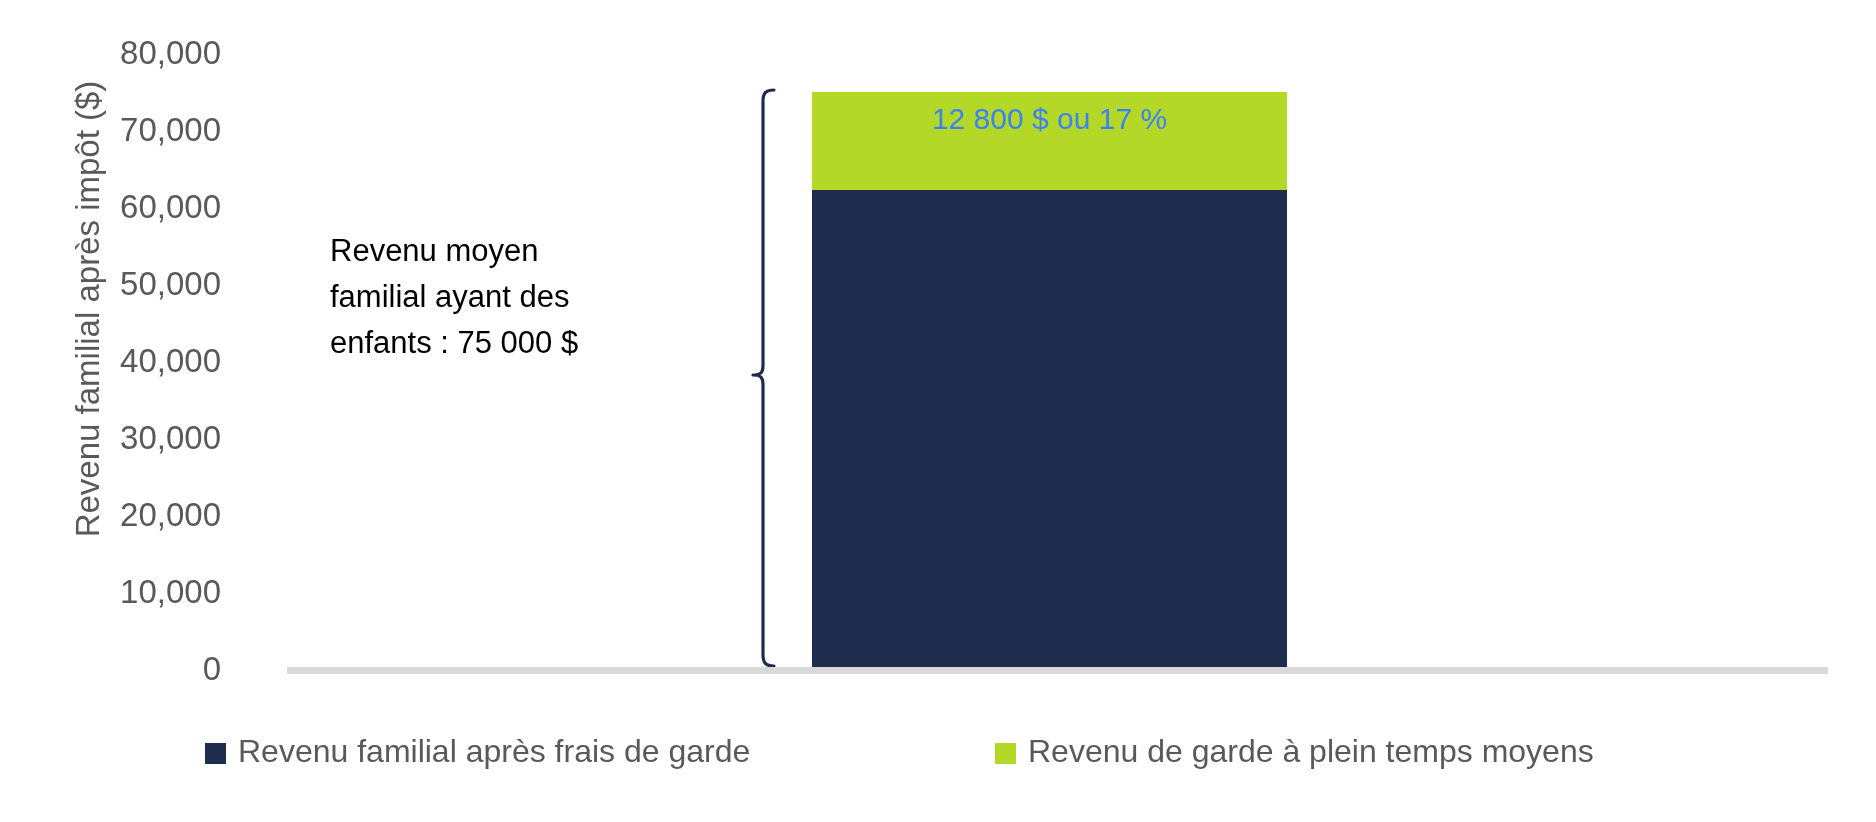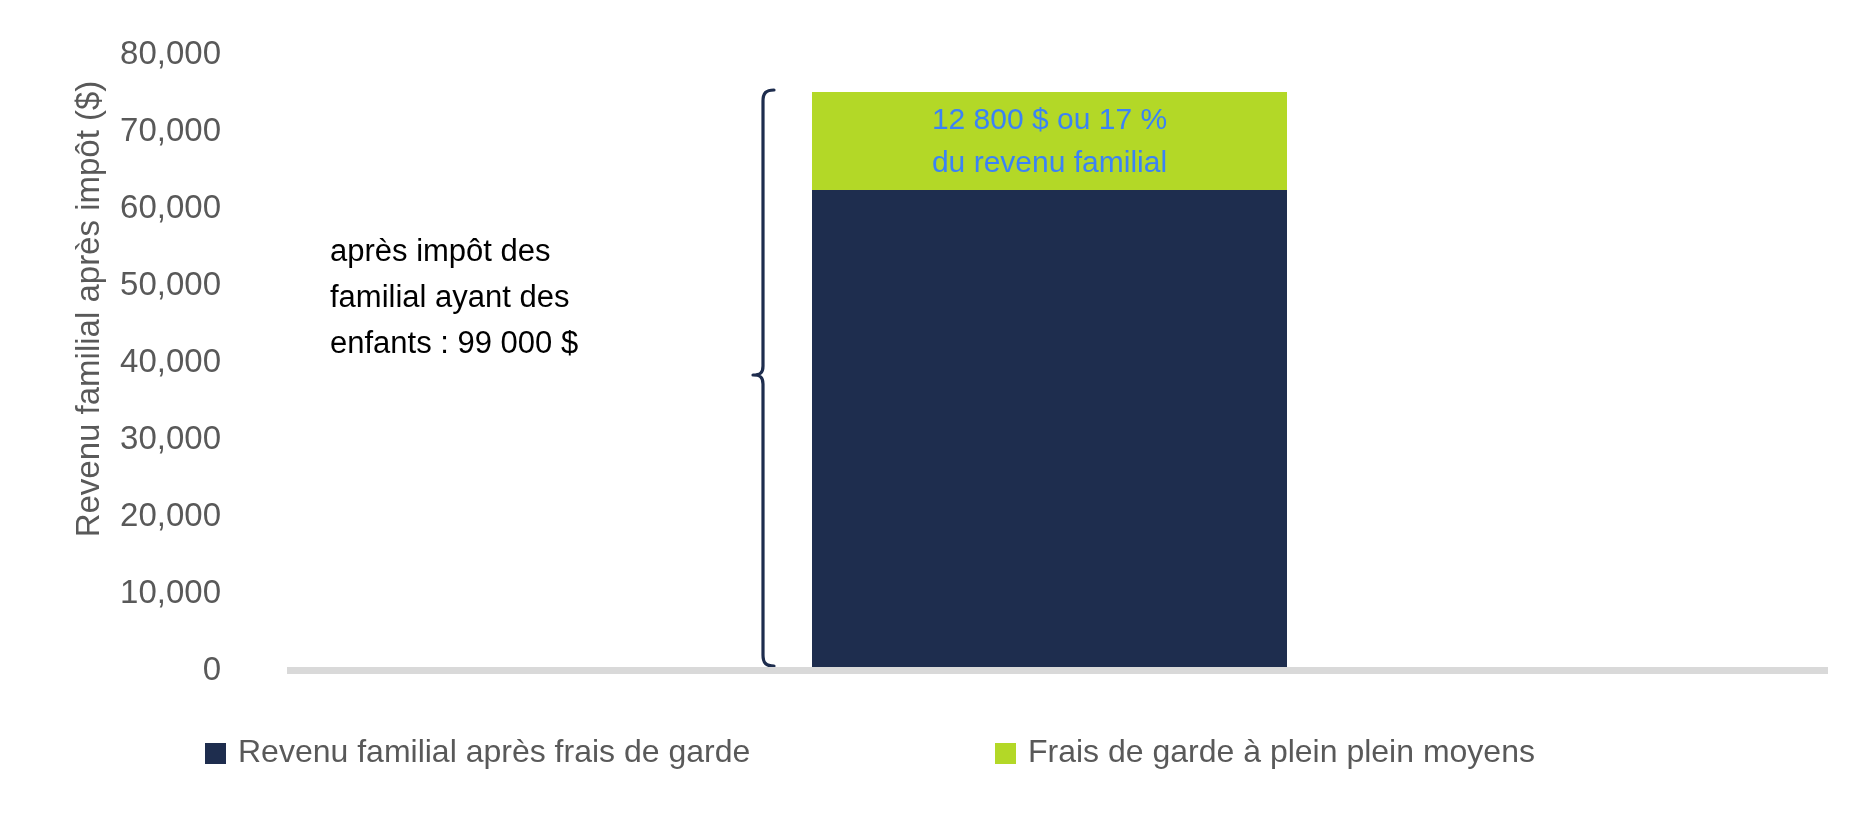--- a/index.html
+++ b/index.html
@@ -131,48 +131,47 @@
   <div class="tick-label" style="top:113px">70,000</div>
   <div class="tick-label" style="top:190px">60,000</div>
   <div class="tick-label" style="top:267px">50,000</div>
   <div class="tick-label" style="top:344px">40,000</div>
   <div class="tick-label" style="top:421px">30,000</div>
   <div class="tick-label" style="top:498px">20,000</div>
   <div class="tick-label" style="top:575px">10,000</div>
   <div class="tick-label" style="top:652px">0</div>
 
   <div class="annotation">
-    <span>après impôt des</span>
+    <span>Revenu moyen</span>
     <span>familial ayant des</span>
-    <span>enfants : 99 000 $</span>
+    <span>enfants : 75 000 $</span>
   </div>
 
   <div class="bracket">
     <svg width="40" height="600" viewBox="0 0 40 600" fill="none" xmlns="http://www.w3.org/2000/svg">
       <path d="M36 10 C 28 10 25 13 25 21 L 25 286 C 25 293 22 295 15 295 C 22 295 25 297 25 304 L 25 575 C 25 583 28 586 36 586" stroke="#1e2d4e" stroke-width="3.2" stroke-linecap="round" stroke-linejoin="round" fill="none"></path>
     </svg>
   </div>
 
   <div class="plot">
     <div class="bar">
       <div class="bar-seg-bottom"></div>
       <div class="bar-seg-top"></div>
       <div class="bar-label">
         <span>12 800 $ ou 17 %</span>
-        <span>du revenu familial</span>
       </div>
     </div>
   </div>
 
   <div class="axis-line"></div>
 
   <div class="legend">
     <div class="legend-item i0">
       <div class="legend-swatch" style="background:#1e2d4e"></div>
       <div class="legend-text">Revenu familial après frais de garde</div>
     </div>
     <div class="legend-item i1">
       <div class="legend-swatch" style="background:#b3d827"></div>
-      <div class="legend-text">Frais de garde à plein plein moyens</div>
+      <div class="legend-text">Revenu de garde à plein temps moyens</div>
     </div>
   </div>
 
 </div>
 
 </body></html>

